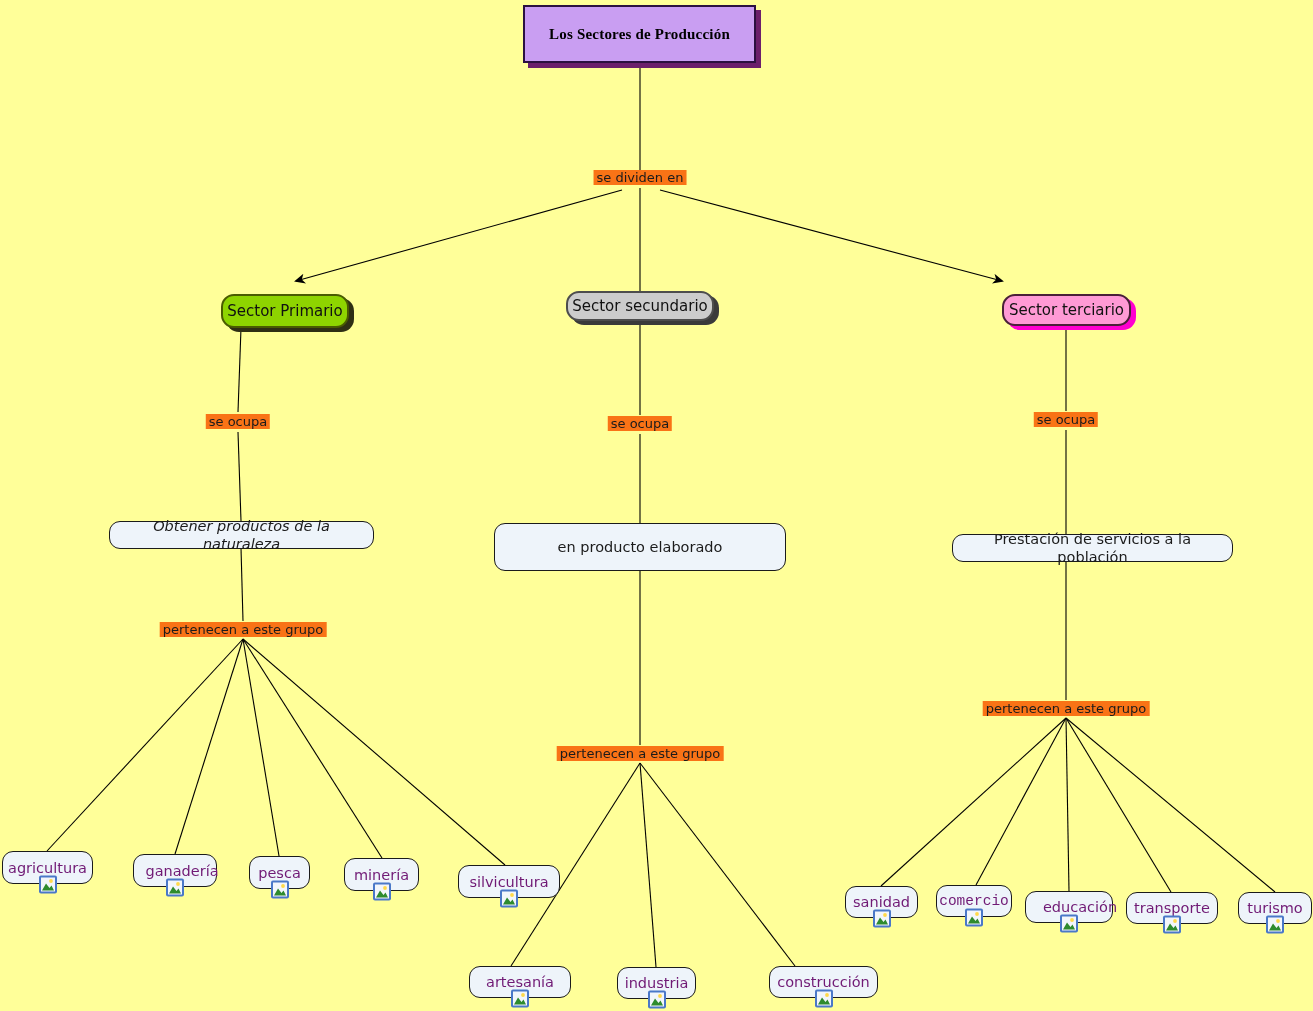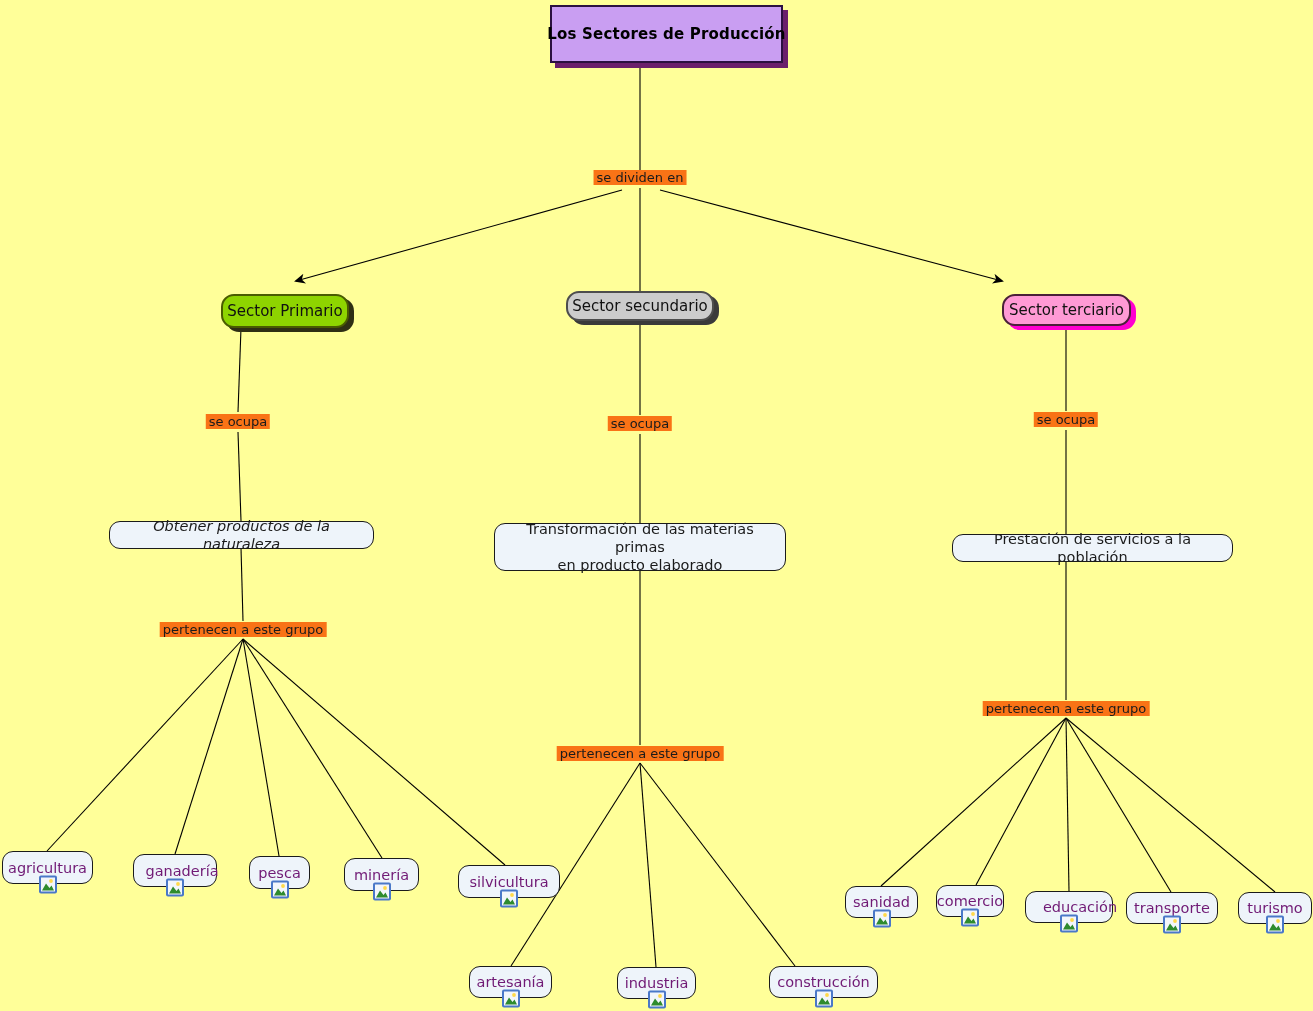--- a/index.html
+++ b/index.html
@@ -170,32 +170,31 @@
 
   <div class="elabel" style="left:238px; top:414px;">se ocupa</div>
   <div class="elabel" style="left:243px; top:622px;">pertenecen a este grupo</div>
 
   <div class="elabel" style="left:640px; top:416px;">se ocupa</div>
   <div class="elabel" style="left:640px; top:746px;">pertenecen a este grupo</div>
 
   <div class="elabel" style="left:1066px; top:412px;">se ocupa</div>
   <div class="elabel" style="left:1066px; top:701px;">pertenecen a este grupo</div>
 
-  <div class="node n-root" style="left:550px; top:5px; width:233px; height:58px;">Los Sectores de Producción</div>
+  <div class="node n-root" style="left:523px; top:5px; width:233px; height:58px;font-family:Liberation Serif, serif;">Los Sectores de Producción</div>
 
   <div class="node n-sector n-primario" style="left:177px; top:294px; width:128px; height:34px;margin-left:44px;">Sector Primario</div>
 
   <div class="node n-sector n-secundario" style="left:566px; top:291px; width:148px; height:30px;">Sector secundario</div>
 
   <div class="node n-sector n-terciario" style="left:1002px; top:294px; width:129px; height:32px;">Sector terciario</div>
 
   <div class="node n-desc" style="left:109px; top:521px; width:265px; height:28px;font-style:italic;">Obtener productos de la naturaleza</div>
 
   <div class="node n-desc" style="left:494px; top:523px; width:292px; height:48px; flex-direction:column; justify-content:center;">
-    <span>Transformación de las materias primas</span>
     <span>en producto elaborado</span>
   </div>
 
   <div class="node n-desc" style="left:952px; top:534px; width:281px; height:28px;">Prestación de servicios a la población</div>
 
   <div class="node n-leaf" style="left:2px; top:851px; width:91px; height:33px;">
     <span>agricultura</span>
     <span class="pic-icon">
       <svg viewBox="0 0 19 19" width="19" height="19">
         <rect x="0.5" y="0.5" width="18" height="18" rx="2" fill="#4a78c8"></rect>
@@ -247,21 +246,21 @@
     <span class="pic-icon">
       <svg viewBox="0 0 19 19" width="19" height="19">
         <rect x="0.5" y="0.5" width="18" height="18" rx="2" fill="#4a78c8"></rect>
         <rect x="2.5" y="2.5" width="14" height="14" fill="#f2f6fb"></rect>
         <circle cx="12.5" cy="6" r="1.9" fill="#ffd94a"></circle>
         <path d="M3.5 15.5 L7.5 8.5 L11 13 L13 10.5 L15.5 15.5 Z" fill="#2e8b2e"></path>
       </svg>
     </span>
   </div>
 
-  <div class="node n-leaf" style="left:469px; top:966px; width:83px; height:32px;">
+  <div class="node n-leaf" style="left:469px; top:966px; width:102px; height:32px;">
     <span>artesanía</span>
     <span class="pic-icon">
       <svg viewBox="0 0 19 19" width="19" height="19">
         <rect x="0.5" y="0.5" width="18" height="18" rx="2" fill="#4a78c8"></rect>
         <rect x="2.5" y="2.5" width="14" height="14" fill="#f2f6fb"></rect>
         <circle cx="12.5" cy="6" r="1.9" fill="#ffd94a"></circle>
         <path d="M3.5 15.5 L7.5 8.5 L11 13 L13 10.5 L15.5 15.5 Z" fill="#2e8b2e"></path>
       </svg>
     </span>
   </div>
@@ -295,21 +294,21 @@
     <span class="pic-icon">
       <svg viewBox="0 0 19 19" width="19" height="19">
         <rect x="0.5" y="0.5" width="18" height="18" rx="2" fill="#4a78c8"></rect>
         <rect x="2.5" y="2.5" width="14" height="14" fill="#f2f6fb"></rect>
         <circle cx="12.5" cy="6" r="1.9" fill="#ffd94a"></circle>
         <path d="M3.5 15.5 L7.5 8.5 L11 13 L13 10.5 L15.5 15.5 Z" fill="#2e8b2e"></path>
       </svg>
     </span>
   </div>
 
-  <div class="node n-leaf" style="left:936px; top:885px; width:68px; height:32px;">
+  <div class="node n-leaf" style="left:936px; top:885px; width:76px; height:32px;font-family:Liberation Mono, monospace;">
     <span>comercio</span>
     <span class="pic-icon">
       <svg viewBox="0 0 19 19" width="19" height="19">
         <rect x="0.5" y="0.5" width="18" height="18" rx="2" fill="#4a78c8"></rect>
         <rect x="2.5" y="2.5" width="14" height="14" fill="#f2f6fb"></rect>
         <circle cx="12.5" cy="6" r="1.9" fill="#ffd94a"></circle>
         <path d="M3.5 15.5 L7.5 8.5 L11 13 L13 10.5 L15.5 15.5 Z" fill="#2e8b2e"></path>
       </svg>
     </span>
   </div>

